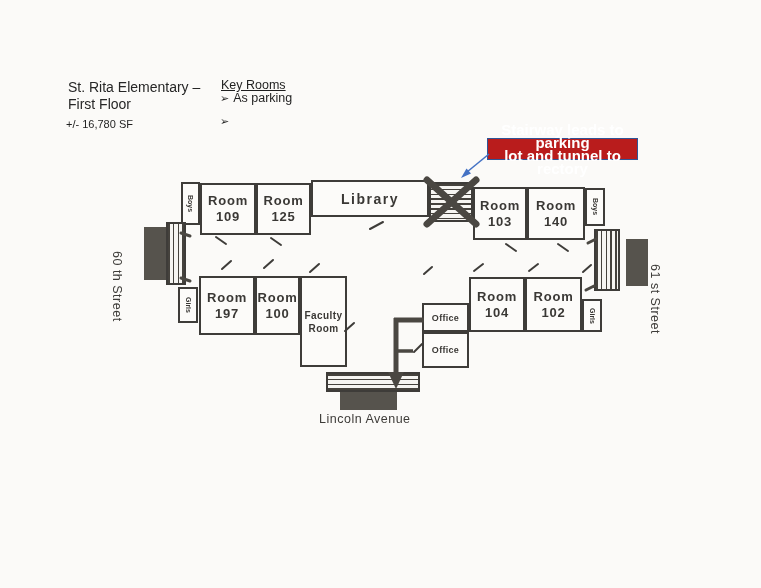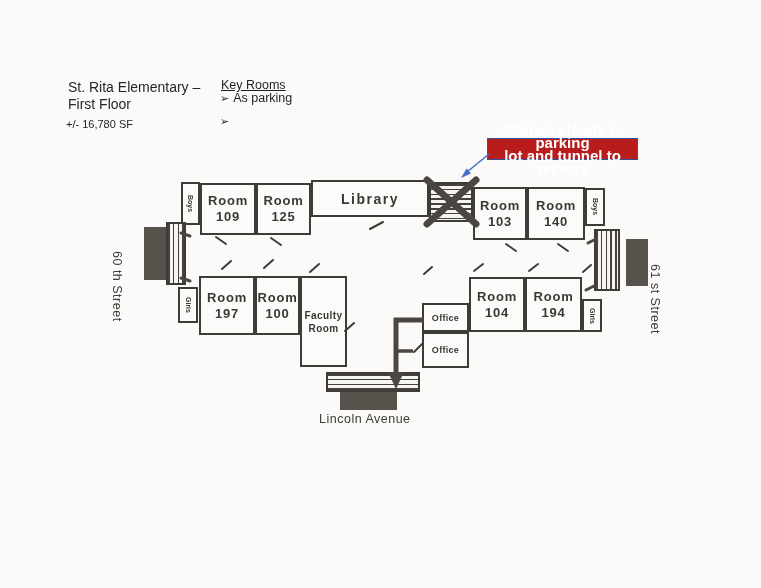--- a/index.html
+++ b/index.html
@@ -138,21 +138,21 @@
 </div>
 <div class="abs room fs-off" style="left:422px;top:332px;width:47px;height:36px">
   <span>Office</span>
 </div>
 <div class="abs room fs-room" style="left:469px;top:277px;width:56px;height:55px">
   <span>Room</span>
   <span>104</span>
 </div>
 <div class="abs room fs-room" style="left:525px;top:277px;width:57px;height:55px">
   <span>Room</span>
-  <span>194</span>
+  <span>102</span>
 </div>
 <div class="abs restroom" style="left:582px;top:299px;width:20px;height:33px">
   <span class="vtext">Girls</span>
 </div>
 
 <div class="abs stair stair-v" style="left:594px;top:229px;width:26px;height:62px"></div>
 <div class="abs block" style="left:626px;top:239px;width:22px;height:47px"></div>
 
 <div class="abs stair stair-h" style="left:326px;top:372px;width:94px;height:20px"></div>
 <div class="abs block" style="left:340px;top:392px;width:57px;height:18px"></div>

